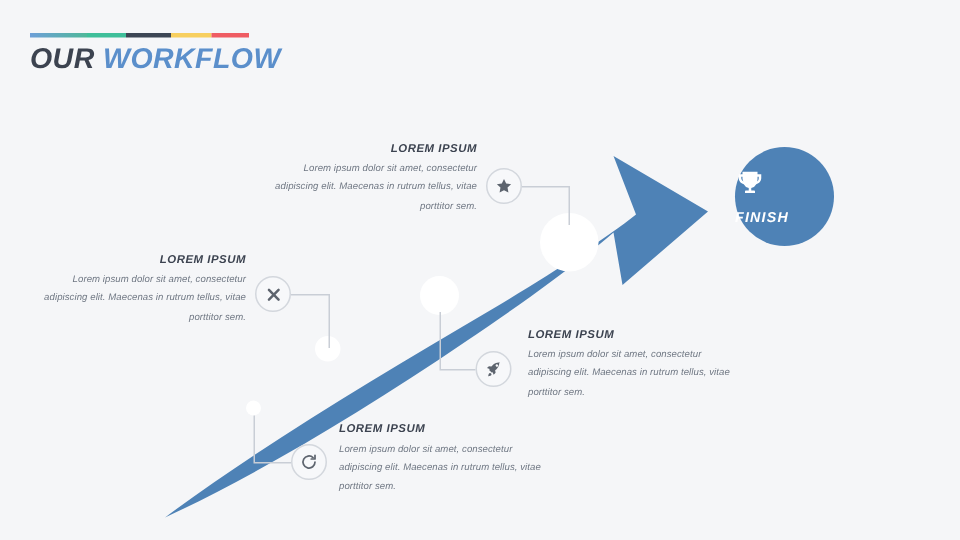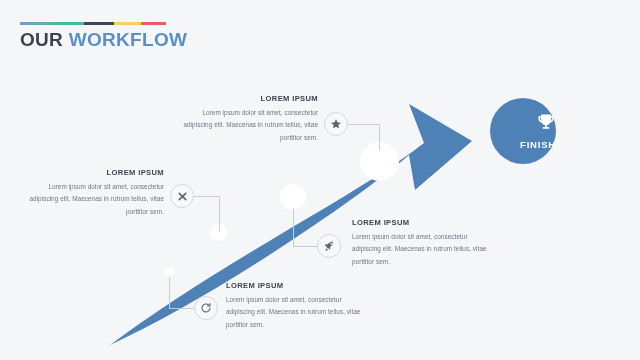--- a/index.html
+++ b/index.html
@@ -13,20 +13,21 @@
     background: #f5f6f8;
     font-family: "Liberation Sans", sans-serif;
     overflow: hidden;
   }
   #slide {
     position: relative;
     width: 635px;
     height: 360px;
     background: #f5f6f8;
     overflow: hidden;
+    font-style: italic;
   }
 
   
   #accent-bar {
     position: absolute;
     left: 20px;
     top: 22px;
     width: 146px;
     height: 3px;
     display: flex;
@@ -119,21 +120,21 @@
   #finish-node {
     position: absolute;
     left: 490px;
     top: 98px;
     width: 66px;
     height: 66px;
     border-radius: 50%;
     background: #4e82b6;
     display: flex;
     flex-direction: column;
-    align-items: flex-end;
+    align-items: flex-start;
     justify-content: center;
     box-sizing: border-box;
   }
   #finish-label {
     color: #ffffff;
     font-size: 9.5px;
     font-weight: bold;
     letter-spacing: 0.8px;
     margin-top: 3px;
   }

